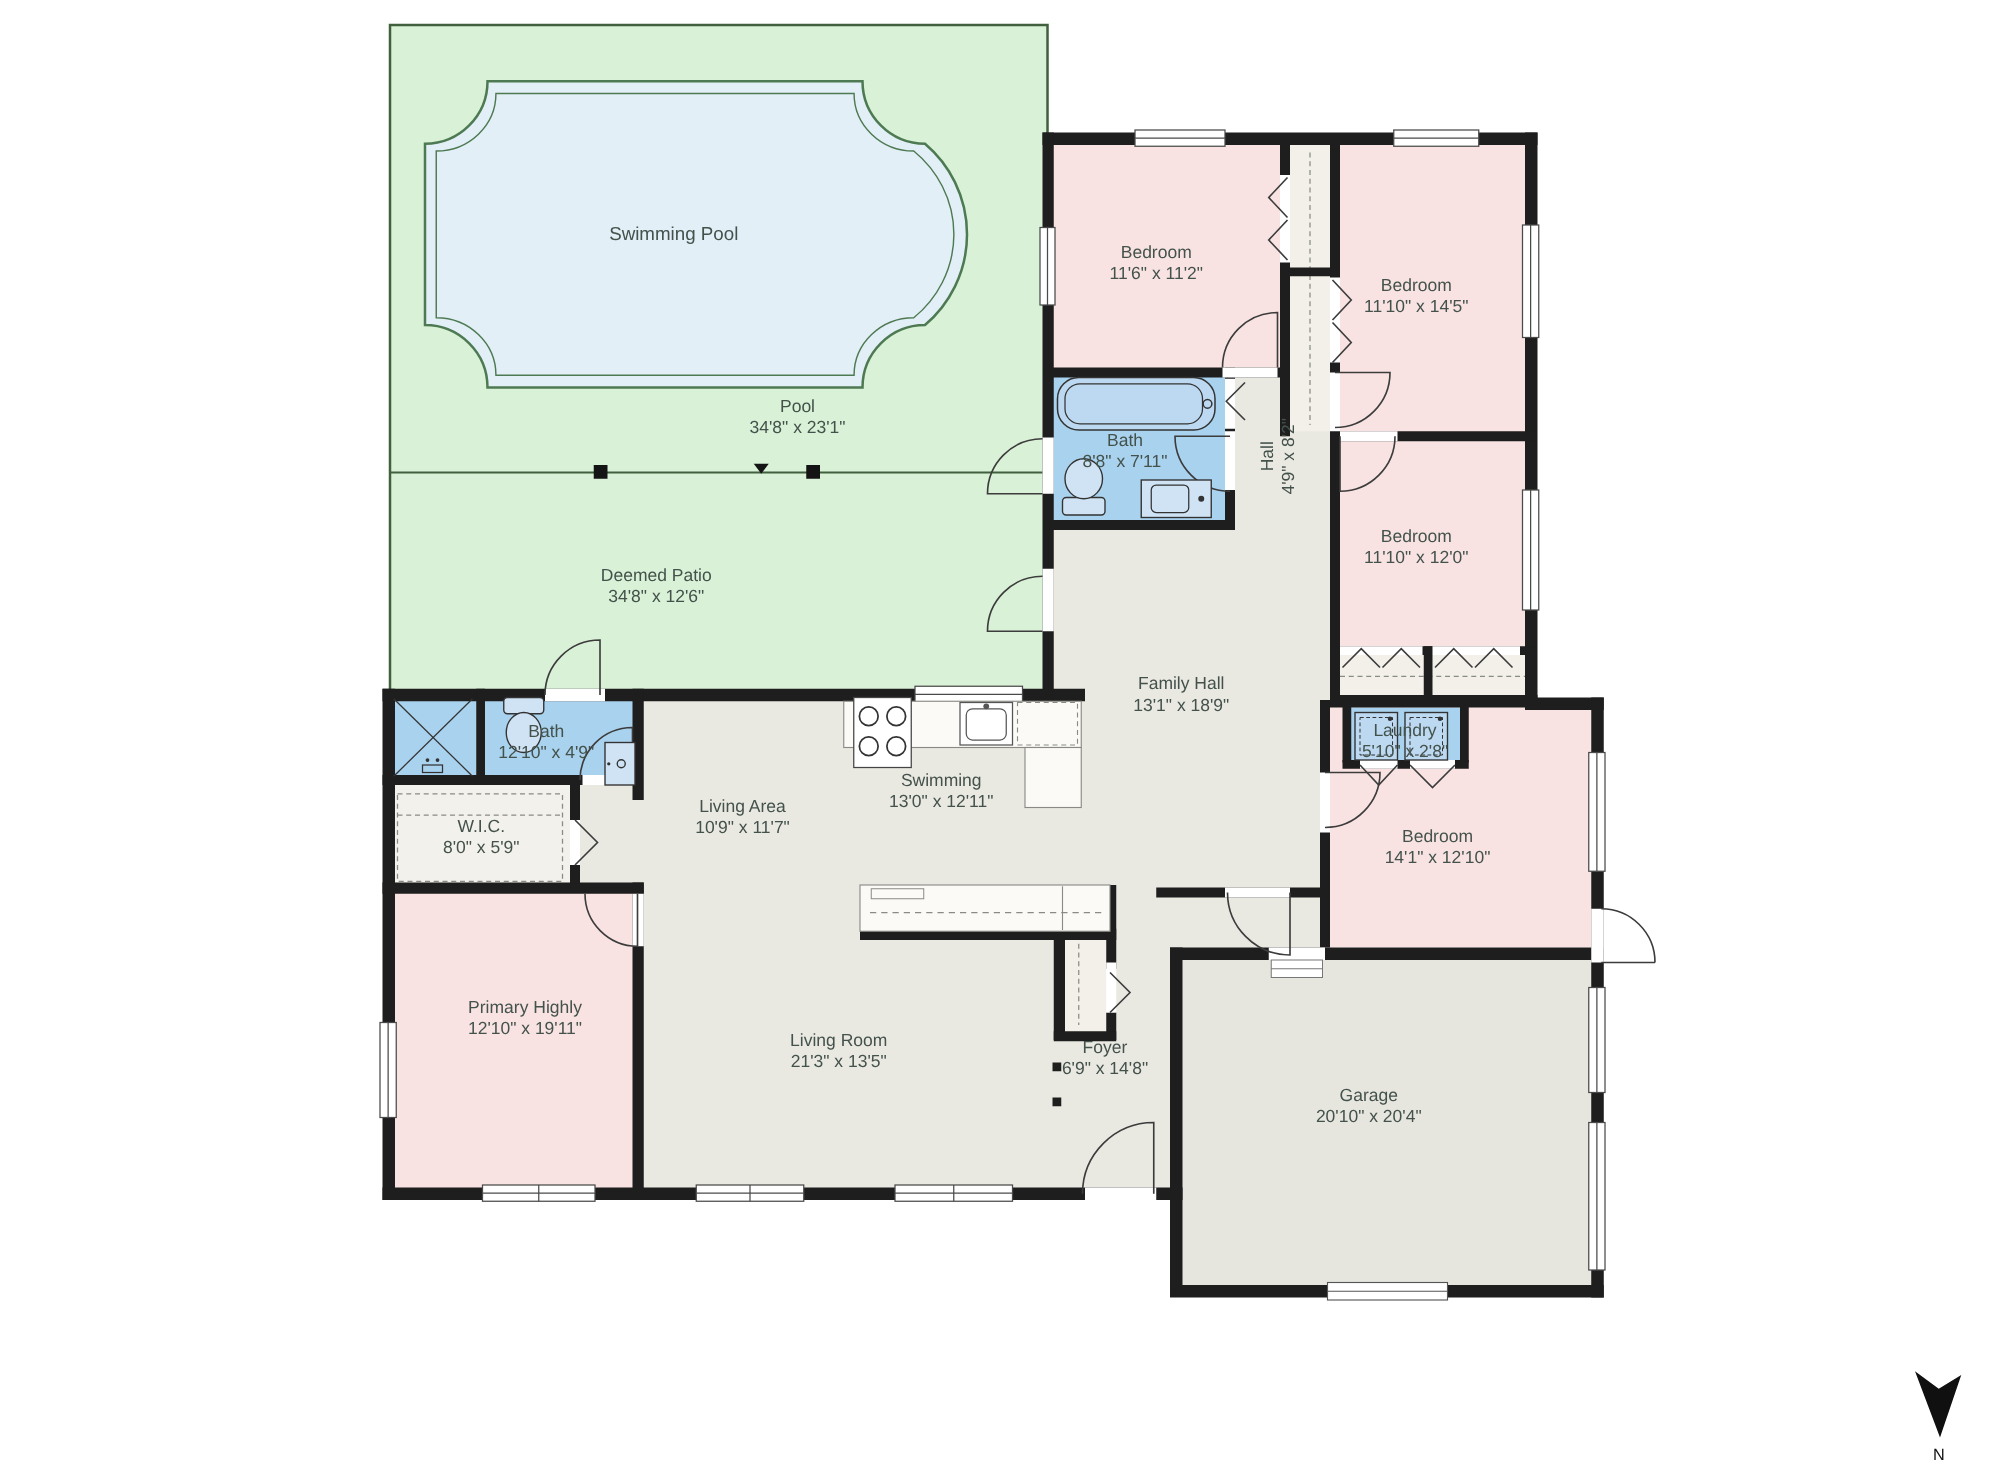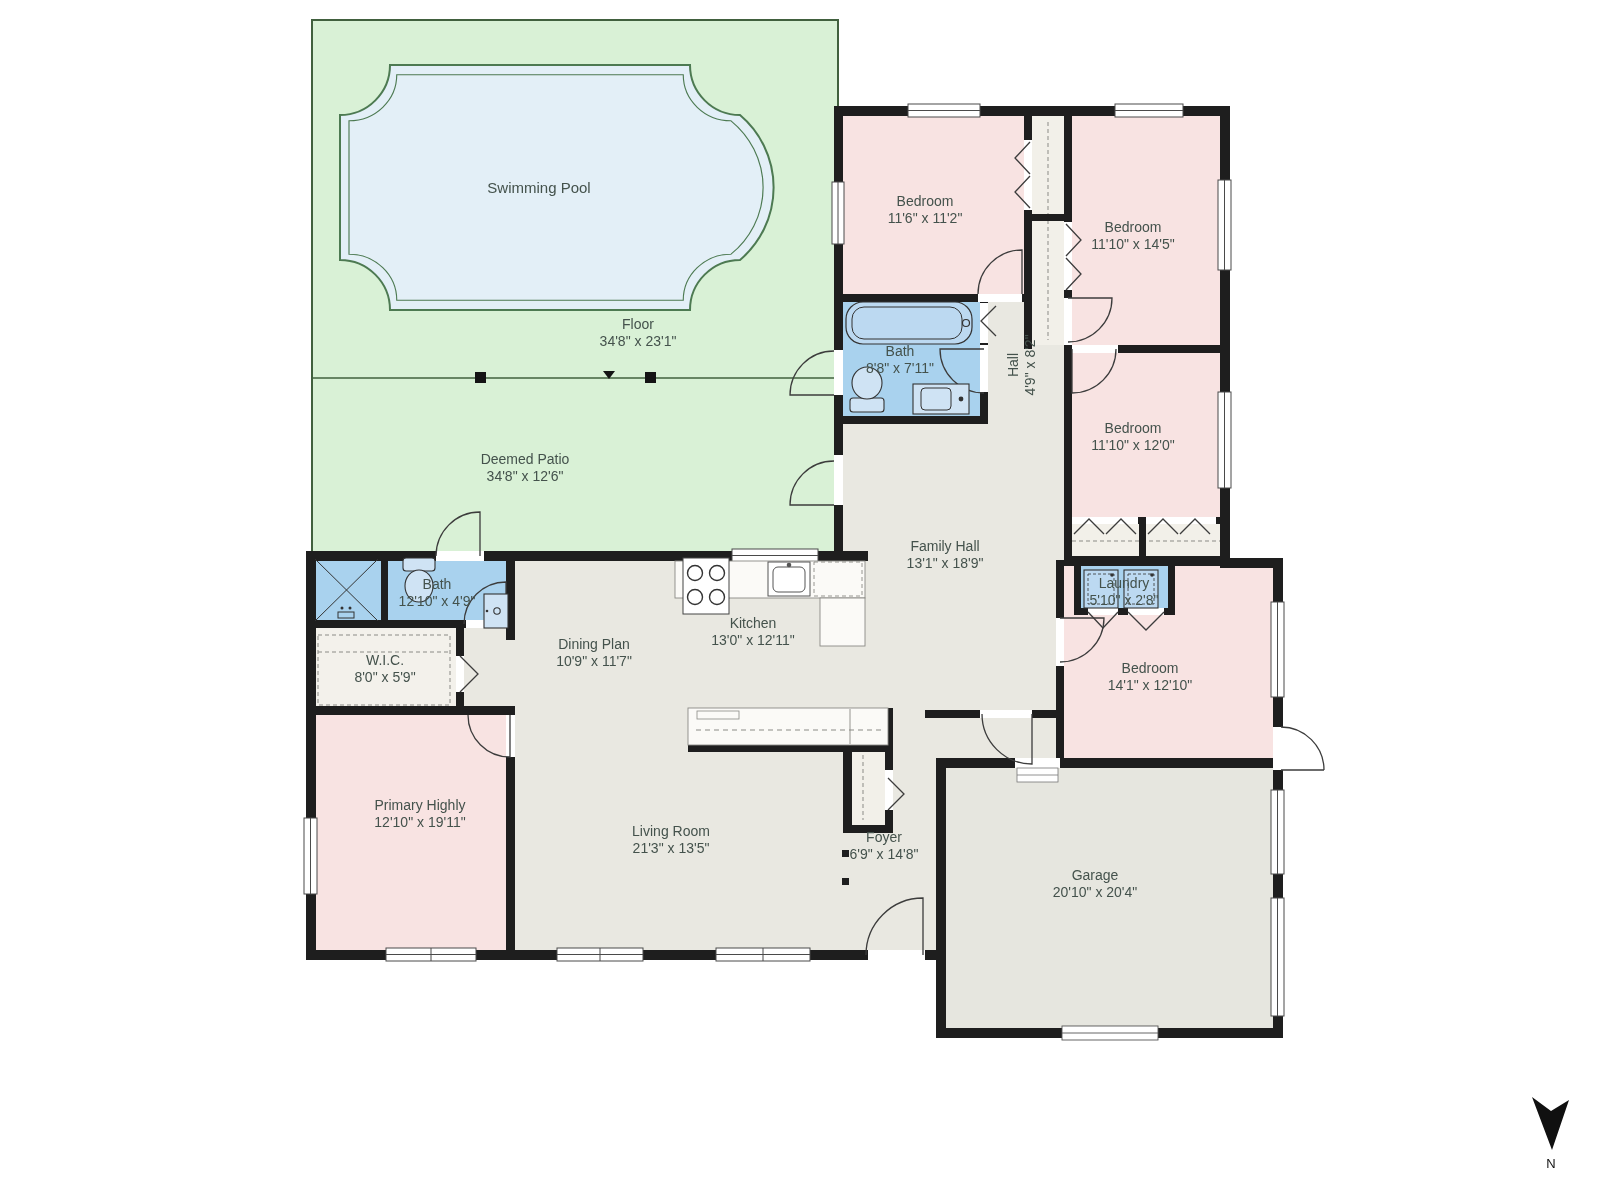--- a/index.html
+++ b/index.html
@@ -309,21 +309,21 @@
 
   <g>
     <polygon points="1512,1097 1531,1111 1549,1100 1532,1150" fill="#101010"></polygon>
   </g>
 </svg>
 
   <div class="room-label big" style="left:519px;top:188px">
     <span class="rn">Swimming Pool</span>
   </div>
   <div class="room-label" style="left:618px;top:333px">
-    <span class="rn">Floor</span>
+    <span class="rn">Pool</span>
     <span class="rd">34'8" x 23'1"</span>
   </div>
   <div class="room-label" style="left:505px;top:468px">
     <span class="rn">Deemed Patio</span>
     <span class="rd">34'8" x 12'6"</span>
   </div>
   <div class="room-label" style="left:905px;top:210px">
     <span class="rn">Bedroom</span>
     <span class="rd">11'6" x 11'2"</span>
   </div>
@@ -357,25 +357,25 @@
   </div>
   <div class="room-label" style="left:417px;top:593px">
     <span class="rn">Bath</span>
     <span class="rd">12'10" x 4'9"</span>
   </div>
   <div class="room-label" style="left:365px;top:669px">
     <span class="rn">W.I.C.</span>
     <span class="rd">8'0" x 5'9"</span>
   </div>
   <div class="room-label" style="left:574px;top:653px">
-    <span class="rn">Dining Plan</span>
+    <span class="rn">Living Area</span>
     <span class="rd">10'9" x 11'7"</span>
   </div>
   <div class="room-label" style="left:733px;top:632px">
-    <span class="rn">Kitchen</span>
+    <span class="rn">Swimming</span>
     <span class="rd">13'0" x 12'11"</span>
   </div>
   <div class="room-label" style="left:400px;top:814px">
     <span class="rn">Primary Highly</span>
     <span class="rd">12'10" x 19'11"</span>
   </div>
   <div class="room-label" style="left:651px;top:840px">
     <span class="rn">Living Room</span>
     <span class="rd">21'3" x 13'5"</span>
   </div>

